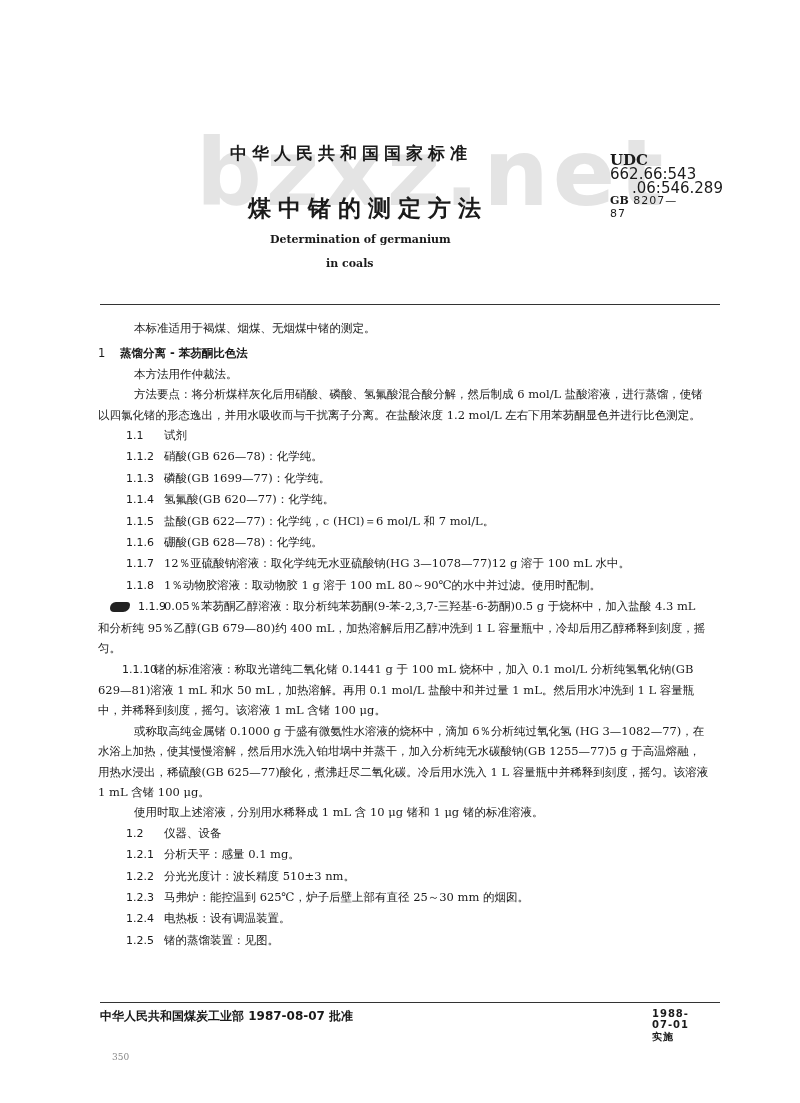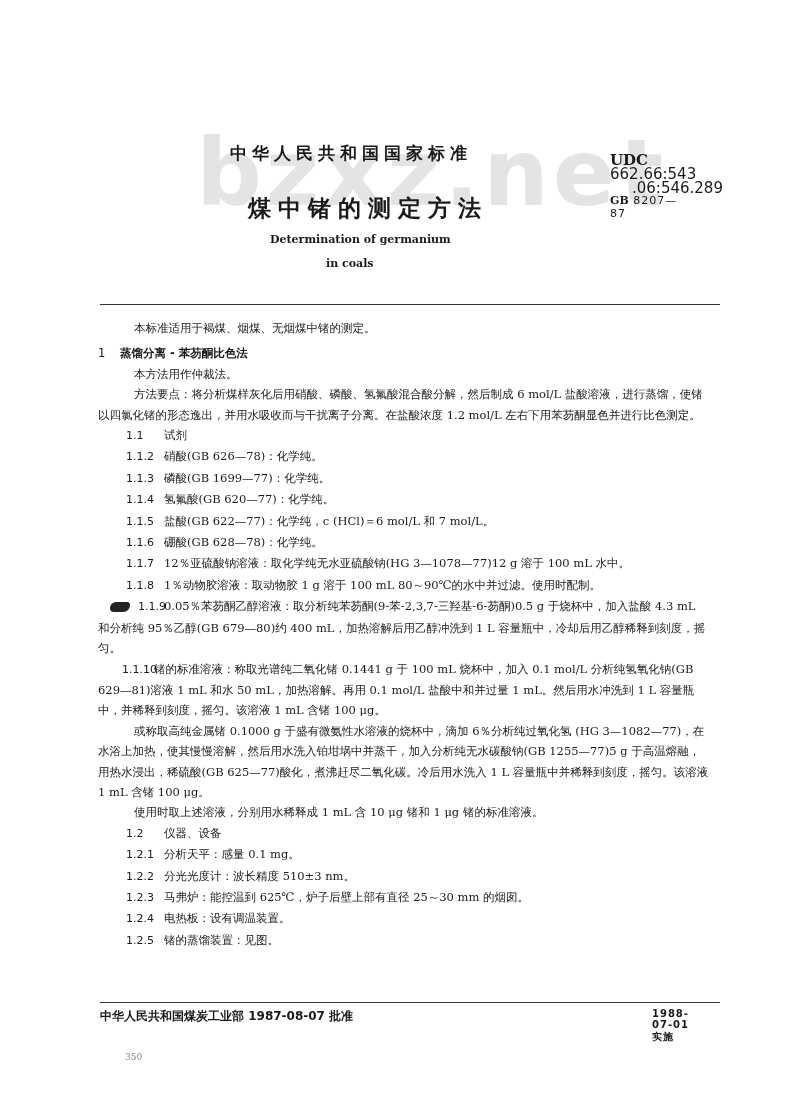--- a/index.html
+++ b/index.html
@@ -27,21 +27,21 @@
   .indent { text-indent: 24px; padding-left: 0; }
   .sec1 { font-family: "DejaVu Sans", sans-serif; font-weight: bold; margin-left: -12px; margin-top: 5px; }
   .sec1 .num { display: inline-block; width: 22px; font-weight: normal; }
   .item { margin-left: 16px; }
   .item .num { display: inline-block; width: 38px; font-family: "DejaVu Sans", sans-serif; font-size: 11px; }
   .item .num.wide { width: 44px; }
   .cont { margin-left: -12px; }
   .blob { display: inline-block; width: 20px; height: 10px; background: #222; border-radius: 6px 3px 7px 4px; vertical-align: middle; margin-right: -4px; }
   .footer-left { position: absolute; left: 100px; top: 1008px; font-family: "DejaVu Sans", sans-serif; font-weight: bold; font-size: 12px; }
   .footer-right { position: absolute; left: 606px; top: 1008px; font-family: "DejaVu Sans", sans-serif; font-weight: bold; font-size: 10px; letter-spacing: 1px; margin-left: 46px; }
-  .pagenum { position: absolute; left: 125px; top: 1052px; font-size: 9px; color: #888; }
+  .pagenum { position: absolute; left: 112px; top: 1052px; font-size: 9px; color: #888; }
 </style>
 </head>
 <body>
 
 <div class="page">
 
   <div class="watermark">bzxz.net</div>
 
   <div class="hdr-org">中华人民共和国国家标准</div>
   <div class="hdr-title">煤中锗的测定方法</div>

